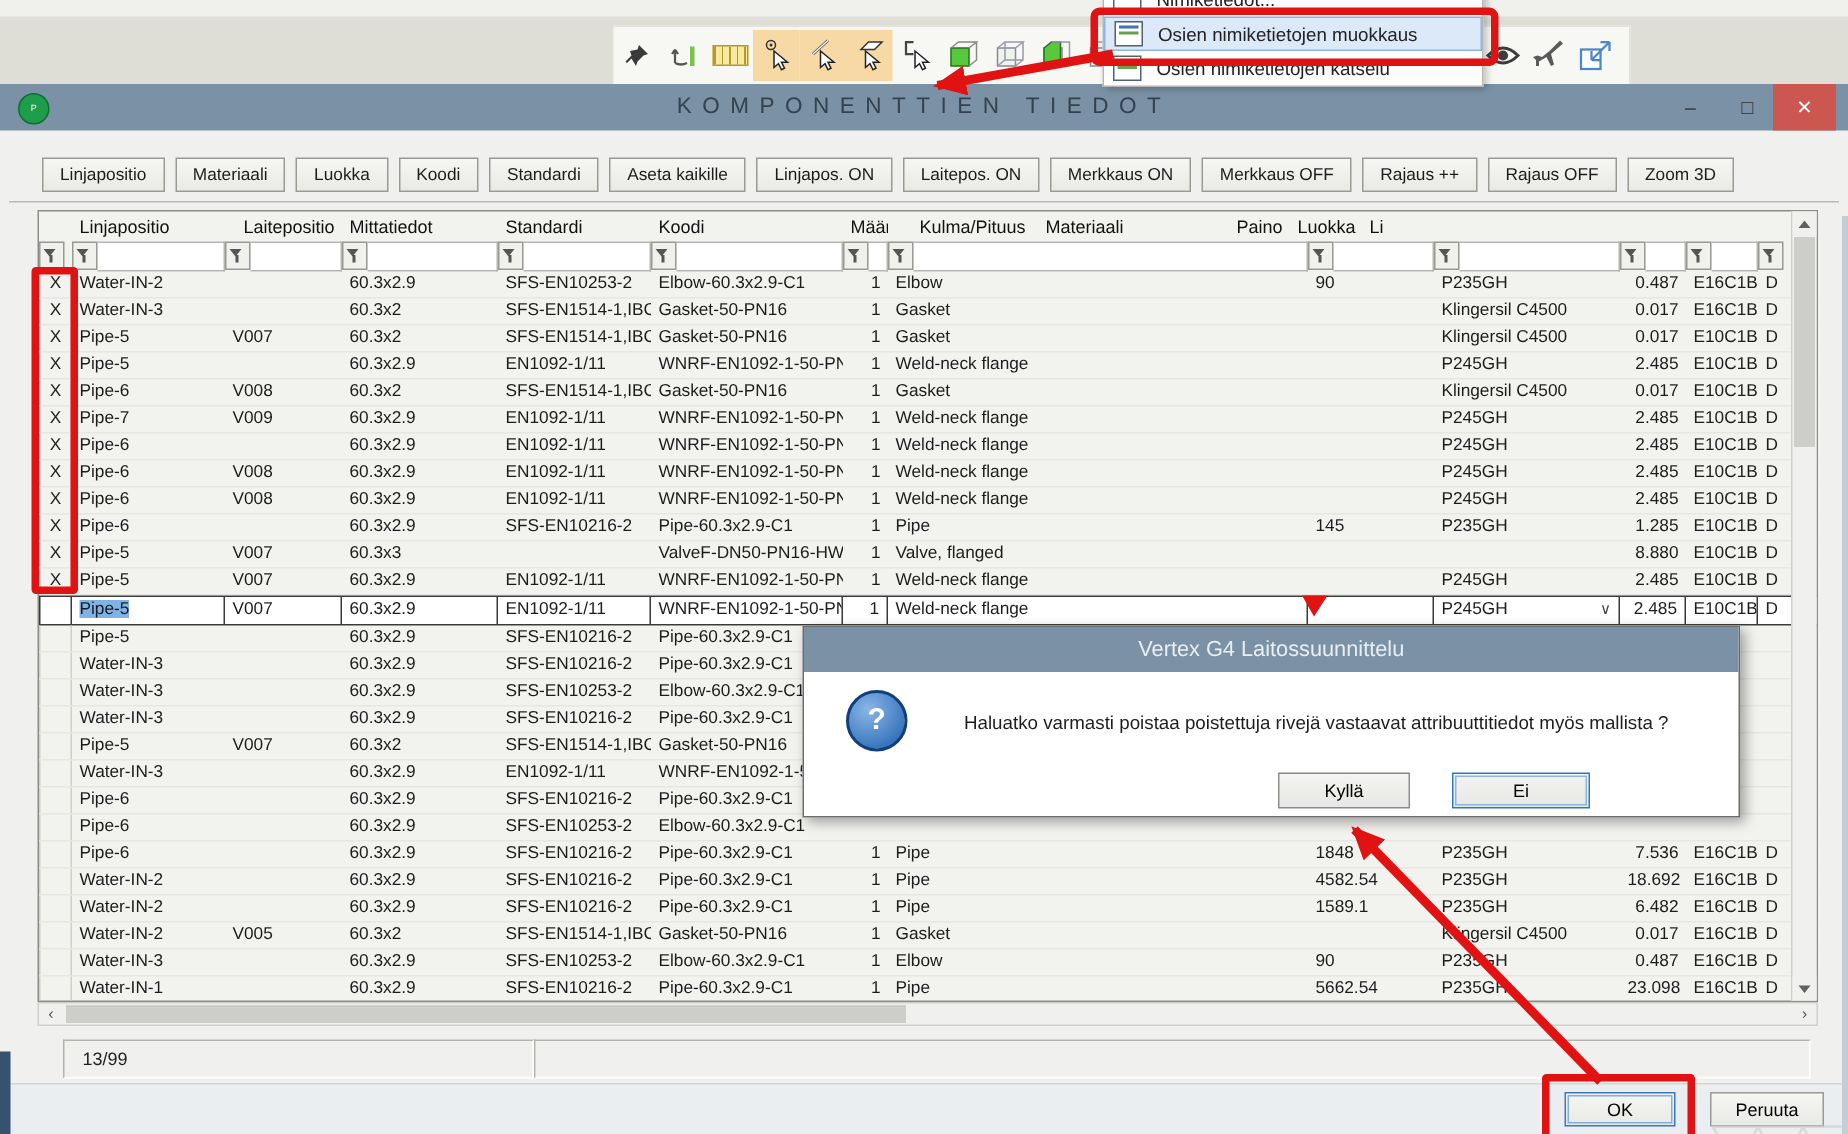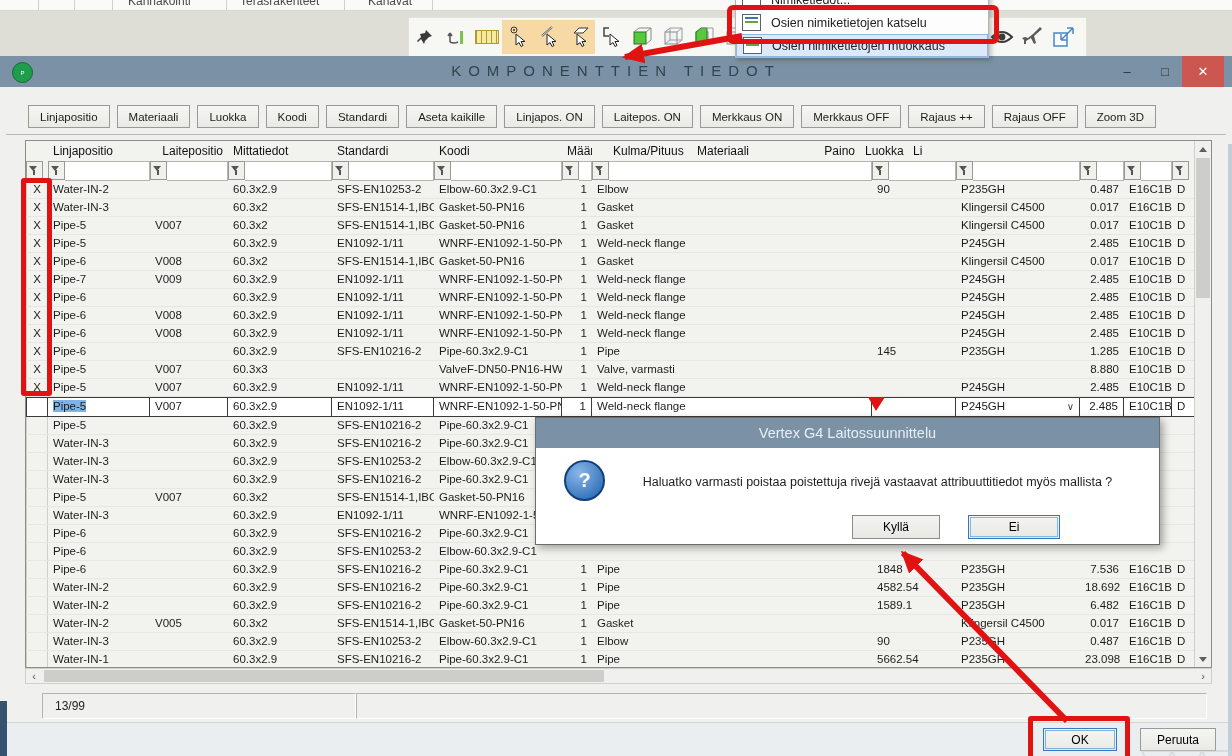--- a/index.html
+++ b/index.html
@@ -83,31 +83,20 @@
   
   .redbox{position:absolute;border:5px solid #e01212;border-radius:6px;z-index:40;pointer-events:none;}
   .annotsvg{position:absolute;left:0;top:0;z-index:45;pointer-events:none;}
   .watermark{position:absolute;right:0;top:690px;z-index:1;opacity:.55;}
 </style>
 </head>
 <body>
 
 <div id="stage">
 
-  <div class="topstrip">
-    <div class="tabsep" style="left:38px"></div>
-    <div class="tabsep" style="left:74px"></div>
-    <div class="tabsep" style="left:112px"></div>
-    <div class="tablabel" style="left:128px">Kannakointi</div>
-    <div class="tabsep" style="left:226px"></div>
-    <div class="tablabel" style="left:240px">Teräsrakenteet</div>
-    <div class="tabsep" style="left:344px"></div>
-    <div class="tablabel" style="left:368px">Kanavat</div>
-    <div class="tabsep" style="left:432px"></div>
-  </div>
 
   <div class="toolstrip">
     <div class="icongroup" style="left:408px;width:352px;">
       <div class="tbicon">
         <svg width="18" height="18" viewBox="0 0 18 18">
             <path d="M10 2 L16 8 L13 9 L9 13 L8 16 L5 11 L2 14 L1 13 L5 9 L4 6 L9 5 Z" fill="#3a3a3a"></path>
           </svg>
       </div>
       <div class="tbicon">
         <svg width="20" height="20" viewBox="0 0 20 20">
@@ -190,27 +179,27 @@
           </svg>
       </div>
     </div>
   </div>
 
   <div class="menu">
     <div class="mitem">
       <span class="micon"></span>
       <span>Nimiketiedot...</span>
     </div>
+    <div class="mitem hl">
+      <span class="micon"></span>
+      <span>Osien nimiketietojen muokkaus</span>
+    </div>
     <div class="mitem">
       <span class="micon"></span>
       <span>Osien nimiketietojen katselu</span>
-    </div>
-    <div class="mitem hl">
-      <span class="micon"></span>
-      <span>Osien nimiketietojen muokkaus</span>
     </div>
   </div>
 
   <div class="win">
     <div class="titlebar">
       <div class="planticon">P</div>
       <div class="title">KOMPONENTTIEN TIEDOT</div>
       <div class="wbtn" style="right:88px;width:34px;">–</div>
       <div class="wbtn" style="right:50px;width:34px;">□</div>
       <div class="wbtn closebtn" style="right:8px;">✕</div>
@@ -452,21 +441,21 @@
             <div class="tcell" style="width: 24px;">D</div>
           </div>
           <div class="trow">
             <div class="tcell" style="width: 22px;">X</div>
             <div class="tcell" style="width: 102px;">Pipe-5</div>
             <div class="tcell" style="width: 78px;">V007</div>
             <div class="tcell" style="width: 104px;">60.3x3</div>
             <div class="tcell" style="width: 102px;"></div>
             <div class="tcell" style="width: 128px;">ValveF-DN50-PN16-HW</div>
             <div class="tcell" style="width: 30px; text-align: right;">1</div>
-            <div class="tcell" style="width: 280px;">Valve, varmasti</div>
+            <div class="tcell" style="width: 280px;">Valve, flanged</div>
             <div class="tcell" style="width: 84px;"></div>
             <div class="tcell" style="width: 124px;"></div>
             <div class="tcell" style="width: 44px; text-align: right;">8.880</div>
             <div class="tcell" style="width: 48px;">E10C1B</div>
             <div class="tcell" style="width: 24px;">D</div>
           </div>
           <div class="trow">
             <div class="tcell" style="width: 22px;">X</div>
             <div class="tcell" style="width: 102px;">Pipe-5</div>
             <div class="tcell" style="width: 78px;">V007</div>

